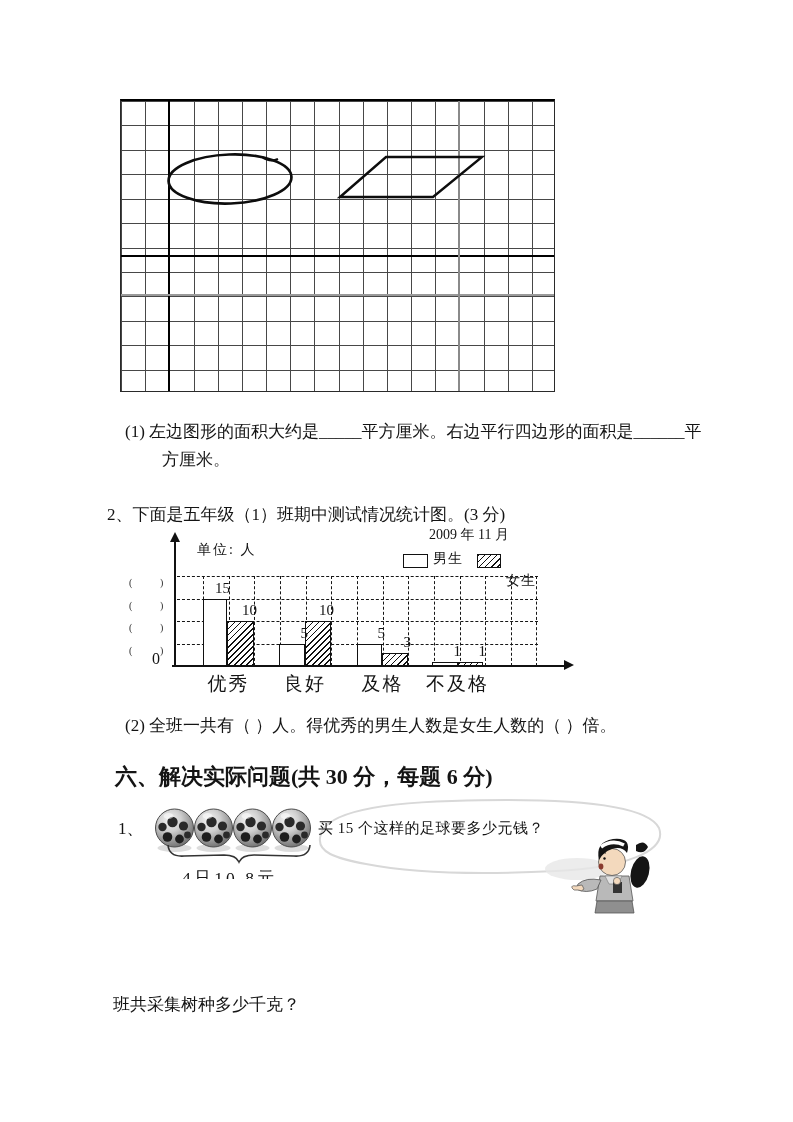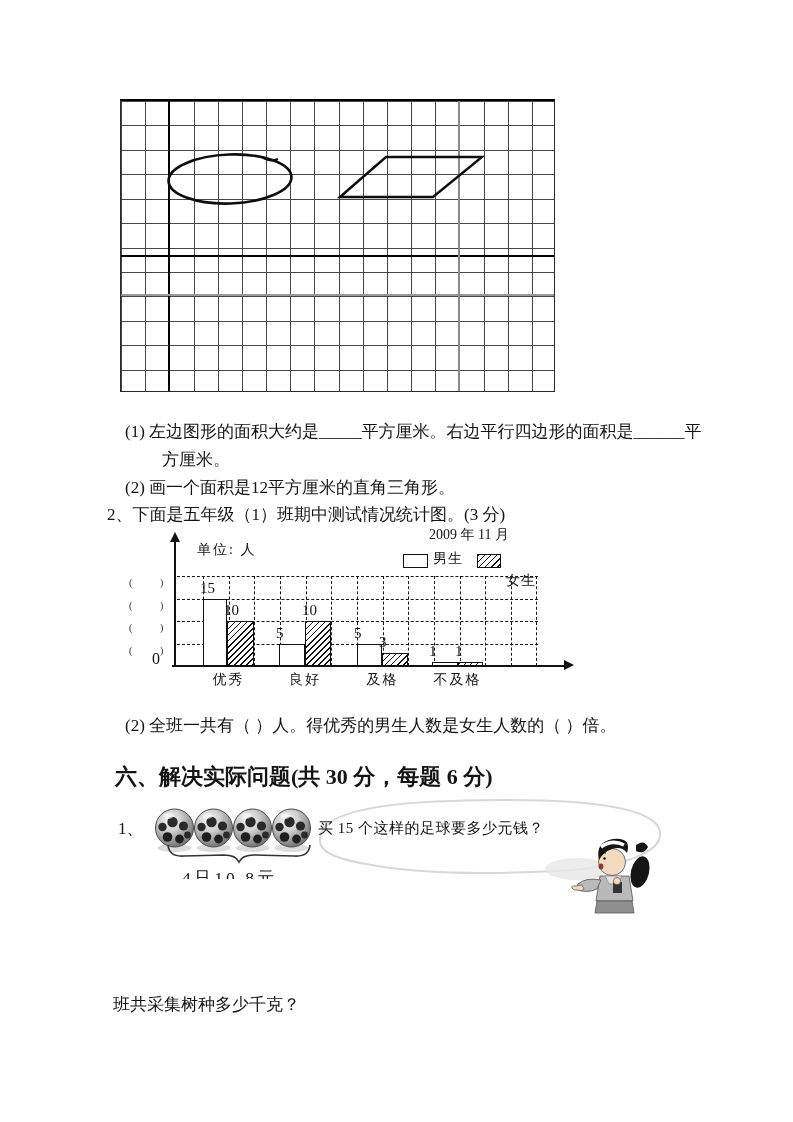--- a/index.html
+++ b/index.html
@@ -21,22 +21,22 @@
   .dash-h{position:absolute;height:0;border-top:1.5px dashed #161616;}
   .dash-v{position:absolute;width:0;border-left:1.5px dashed #161616;}
   .yaxis{position:absolute;left:174px;top:541px;width:2.4px;height:126px;background:#111;}
   .xaxis{position:absolute;left:172px;top:664.5px;width:394px;height:2.4px;background:#111;}
   .yarrow{position:absolute;left:169.5px;top:532px;width:0;height:0;
     border-left:5.5px solid transparent;border-right:5.5px solid transparent;border-bottom:10px solid #111;}
   .xarrow{position:absolute;left:564px;top:660.3px;width:0;height:0;
     border-top:5.2px solid transparent;border-bottom:5.2px solid transparent;border-left:10px solid #111;}
   .bar{position:absolute;background:#fff;border:1.5px solid #111;box-sizing:border-box;z-index:3;}
   .bar.hatched{background-image:repeating-linear-gradient(135deg,#111 0,#111 1.2px,transparent 1.2px,transparent 4.3px);}
-  .bar-label{position:absolute;font-size:15px;text-align:left;z-index:4;}
-  .cat-label{position:absolute;font-size:14px;text-align:center;letter-spacing:2px;}
+  .bar-label{position:absolute;font-size:15px;text-align:right;z-index:4;}
+  .cat-label{position:absolute;font-size:19px;text-align:center;letter-spacing:2px;}
   .yblank{position:absolute;font-size:10px;color:#2c2c2c;z-index:2;}
   .small-label{font-size:14px;}
   .legend-box{position:absolute;width:23px;height:12px;border:1.4px solid #111;background:#fff;box-sizing:content-box;}
   .legend-box.hatched{background-image:repeating-linear-gradient(135deg,#111 0,#111 1.2px,transparent 1.2px,transparent 4.3px);}
 
   .clip-price{position:absolute;left:182px;top:866px;width:150px;height:13px;overflow:hidden;}
   .clip-price span{font-size:17.5px;letter-spacing:3px;margin-top:19px;}
   svg{position:absolute;left:0;top:0;pointer-events:none;}
 </style>
 </head>
@@ -103,21 +103,20 @@
       <path d="M601,880 Q586,877 578,884 L576,889 Q586,894 597,889 Z" fill="#b9b9b9" stroke="#555" stroke-width="0.8"></path>
       <path d="M576,886 q-5,-1 -4,2 q1,3 6,2 q4,2 6,-1 l-2,-4 Z" fill="#f3d9bd" stroke="#555" stroke-width="0.7"></path>
       <rect x="613" y="882" width="9" height="11" fill="#333"></rect>
       <circle cx="617" cy="881" r="3.6" fill="#f3d9bd" stroke="#555" stroke-width="0.7"></circle>
       <path d="M597,901 L632,901 L634,913 L595,913 Z" fill="#8f8f8f" stroke="#555" stroke-width="0.8"></path>
     </g>
   </svg>
 
   <div class="abs txt" style="left:125px;top:421px;">(1) 左边图形的面积大约是_____平方厘米。右边平行四边形的面积是______平</div>
   <div class="abs txt" style="left:162px;top:449px;">方厘米。</div>
-  <div class="abs txt" style="left:125px;top:477px;">(2) 画一个面积是12平方厘米的直角三角形。</div>
   <div class="abs txt" style="left:107px;top:504px;">2、下面是五年级（1）班期中测试情况统计图。(3 分)</div>
 
   <div id="chart-layer">
     <div class="yaxis"></div>
     <div class="yarrow"></div>
     <div class="xaxis"></div>
     <div class="xarrow"></div>
     <div class="abs small-label" style="left:197px;top:541px;letter-spacing:2px;">单位: 人</div>
     <div class="abs small-label" style="left:429px;top:526px;">2009 年 11 月</div>
     <div class="legend-box" style="left:403px;top:554px;"></div>

